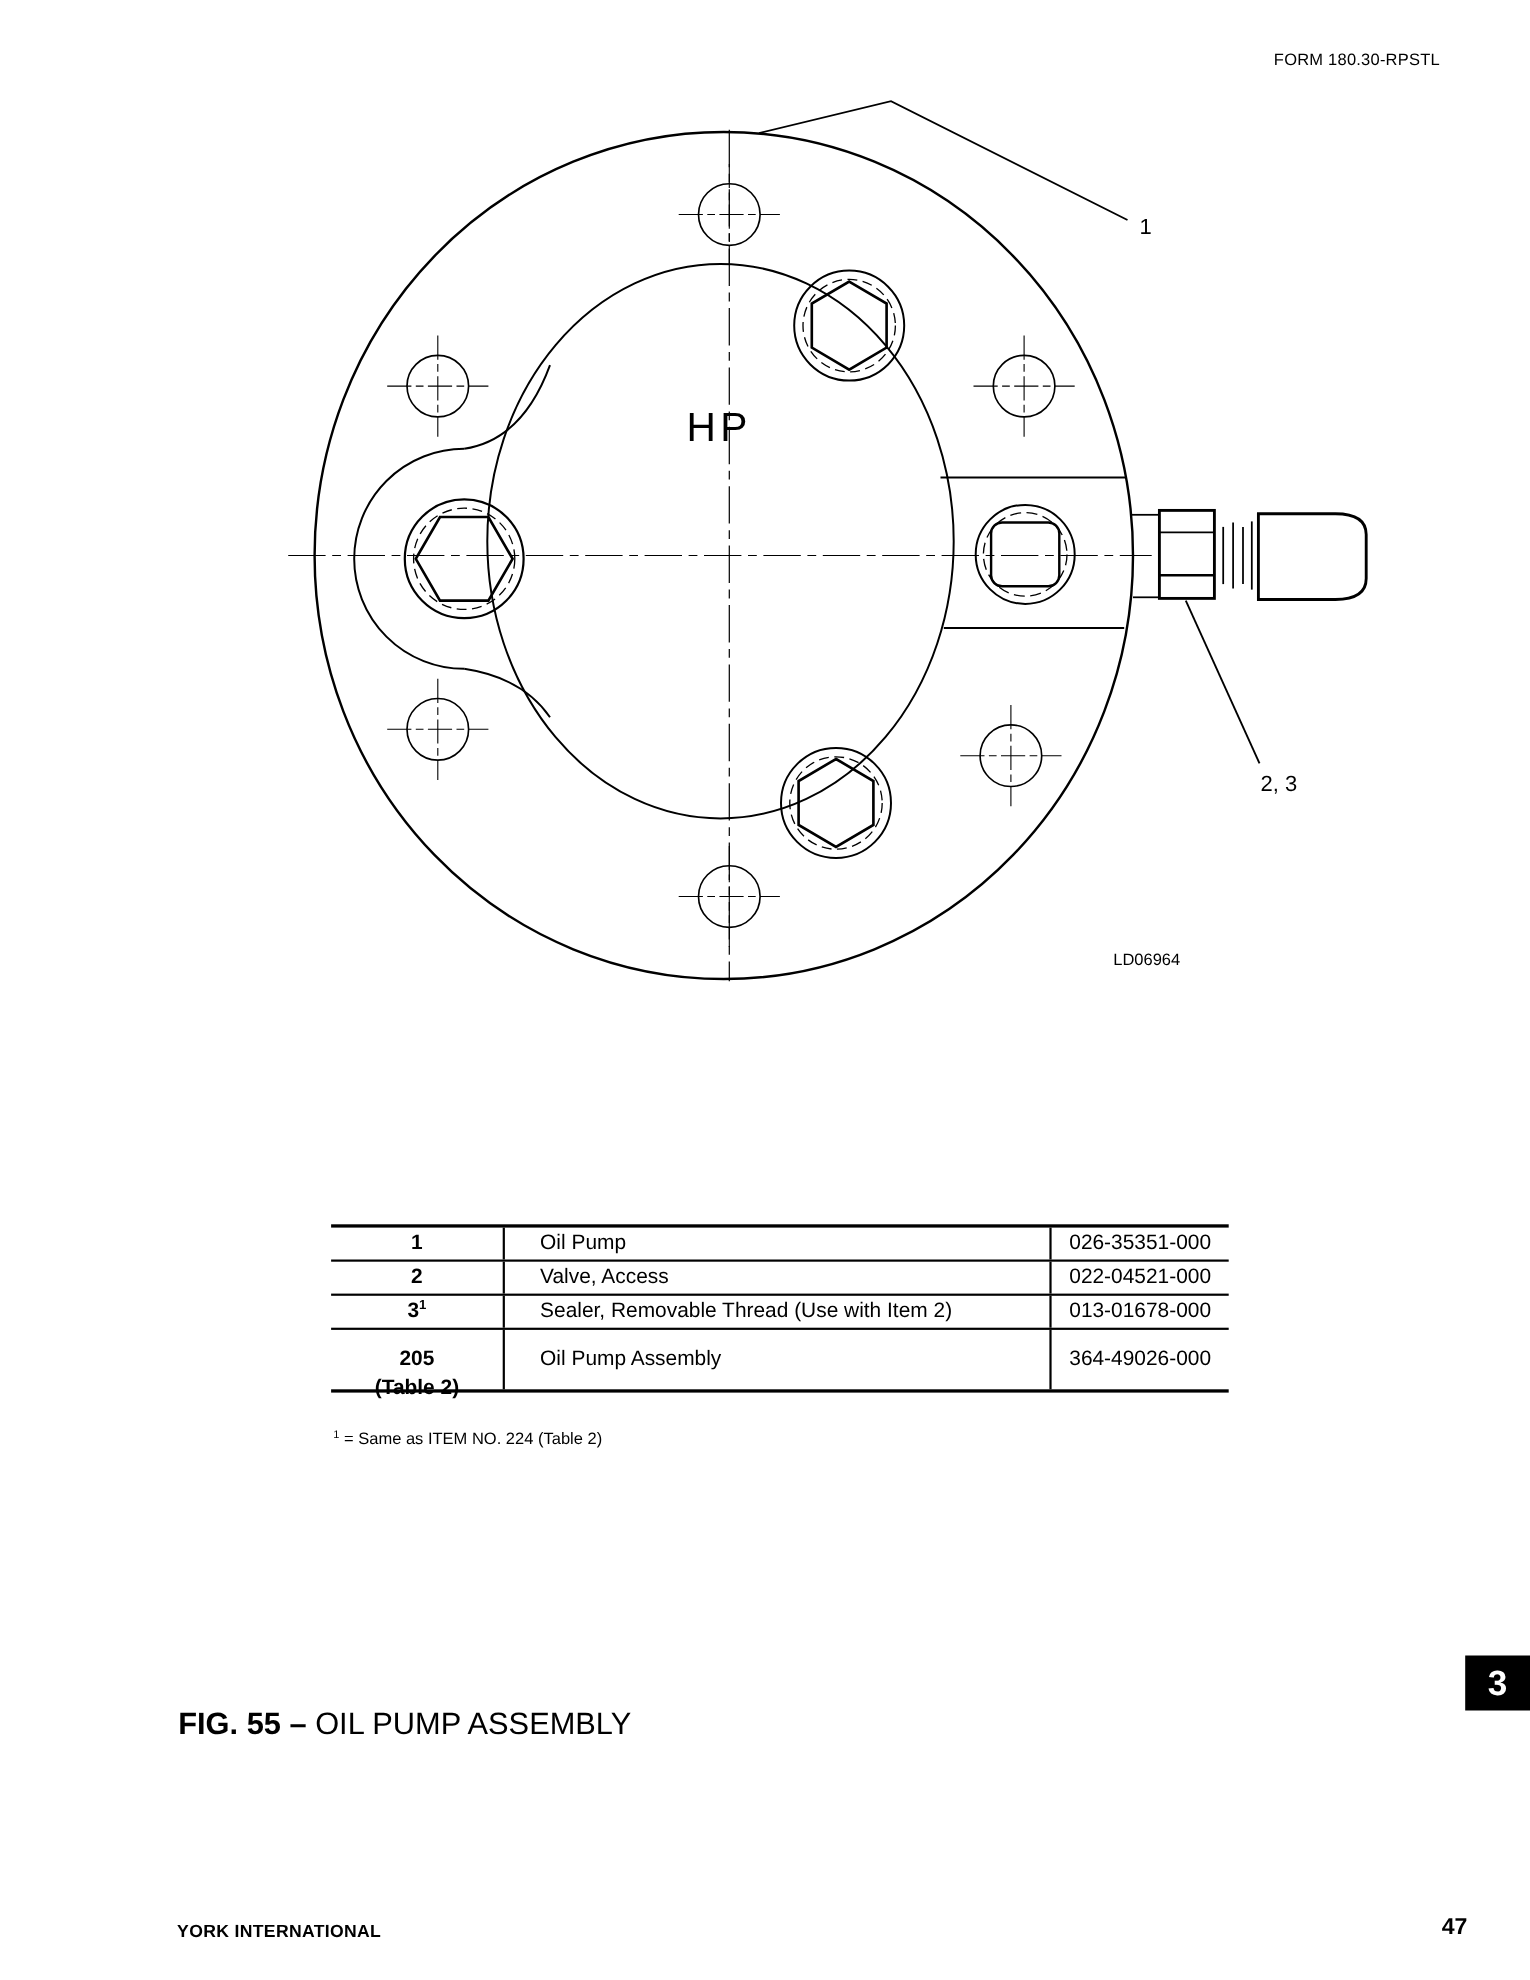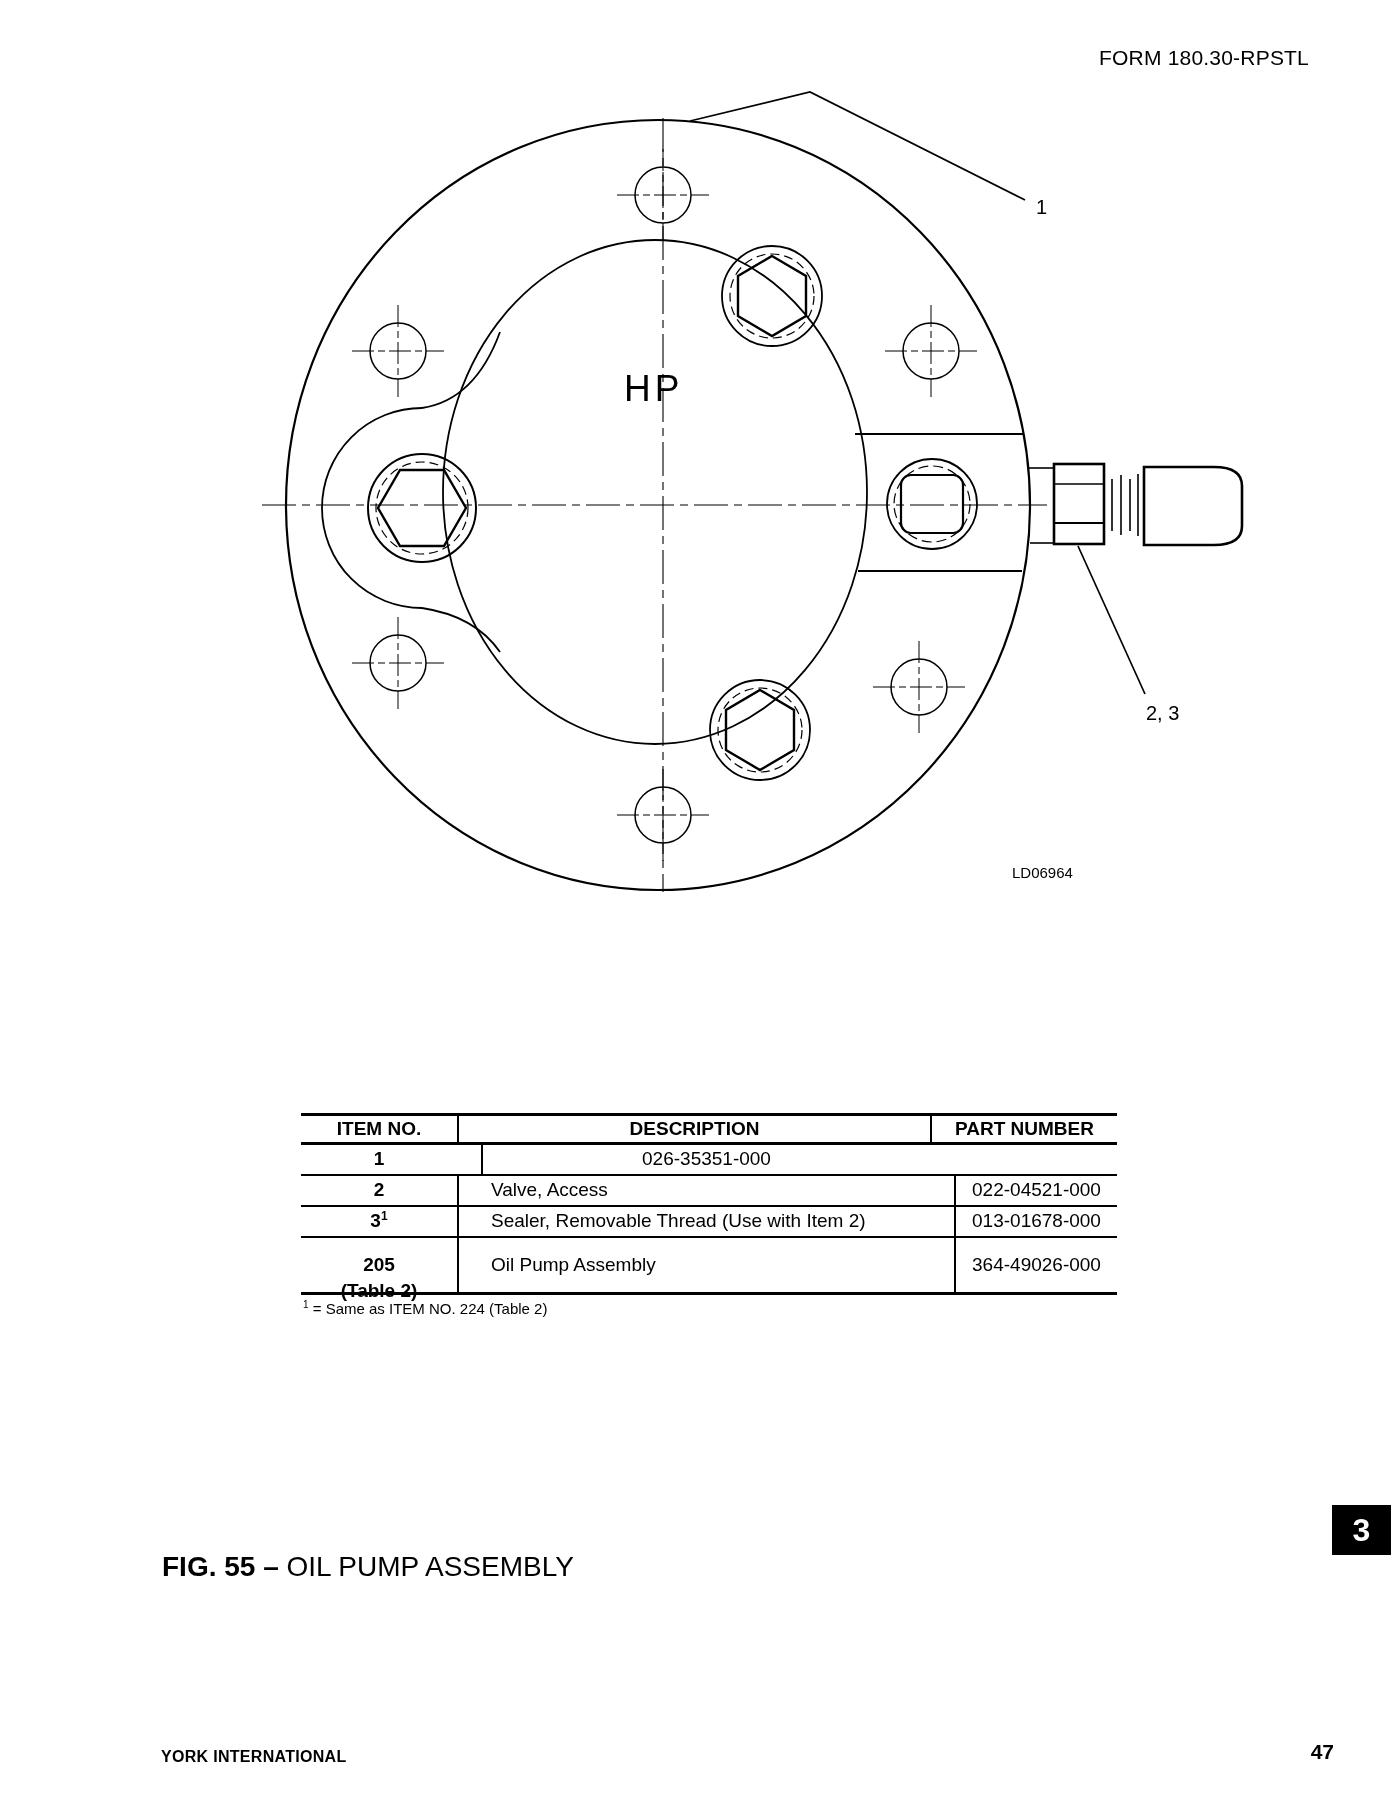--- a/index.html
+++ b/index.html
@@ -1,21 +1,21 @@
 <!DOCTYPE html>
 <html><head>
 <meta charset="utf-8">
 <style>
   html,body{margin:0;padding:0;background:#e8e8e8;}
   .page{
     position:relative;width:1391px;height:1800px;margin:0 auto;background:#ffffff;
     font-family:"Liberation Sans","DejaVu Sans",sans-serif;color:#000;overflow:hidden;
   }
   
-  .form-number{position:absolute;top:46px;right:82px;font-size:21px;letter-spacing:.2px;}
+  .form-number{position:absolute;top:46px;right:82px;font-size:15px;letter-spacing:.2px;}
   
   .drawing-wrap{position:absolute;left:0;top:0;width:1391px;height:960px;}
   .drawing-wrap svg{position:absolute;left:0;top:0;}
   .hp-marking{position:absolute;left:624px;top:368px;font-size:37px;font-weight:normal;letter-spacing:4px;}
   .callout{position:absolute;font-size:20px;}
   .callout-1{left:1036px;top:196px;}
   .callout-2-3{left:1146px;top:702px;}
   .drawing-id{position:absolute;left:1012px;top:864px;font-size:15px;}
   
   .parts-table{position:absolute;left:301px;top:1113px;width:816px;
@@ -143,27 +143,23 @@
         </g>
       </g>
     </svg>
     <div class="hp-marking">HP</div>
     <div class="callout callout-1">1</div>
     <div class="callout callout-2-3">2, 3</div>
     <div class="drawing-id">LD06964</div>
   </div>
 
   <div class="parts-table">
-    <div class="pt-row pt-head">
-      <div class="pt-cell c1">ITEM NO.</div>
-      <div class="pt-cell c2">DESCRIPTION</div>
-      <div class="pt-cell c3">PART NUMBER</div>
-    </div>
     <div class="pt-row pt-data">
       <div class="pt-cell c1">1</div>
+      <div class="pt-cell c2">Oil Pump</div>
       <div class="pt-cell c3">026-35351-000</div>
     </div>
     <div class="pt-row pt-data">
       <div class="pt-cell c1">2</div>
       <div class="pt-cell c2">Valve, Access</div>
       <div class="pt-cell c3">022-04521-000</div>
     </div>
     <div class="pt-row pt-data">
       <div class="pt-cell c1"><span>3</span><sup>1</sup></div>
       <div class="pt-cell c2">Sealer, Removable Thread (Use with Item 2)</div>

